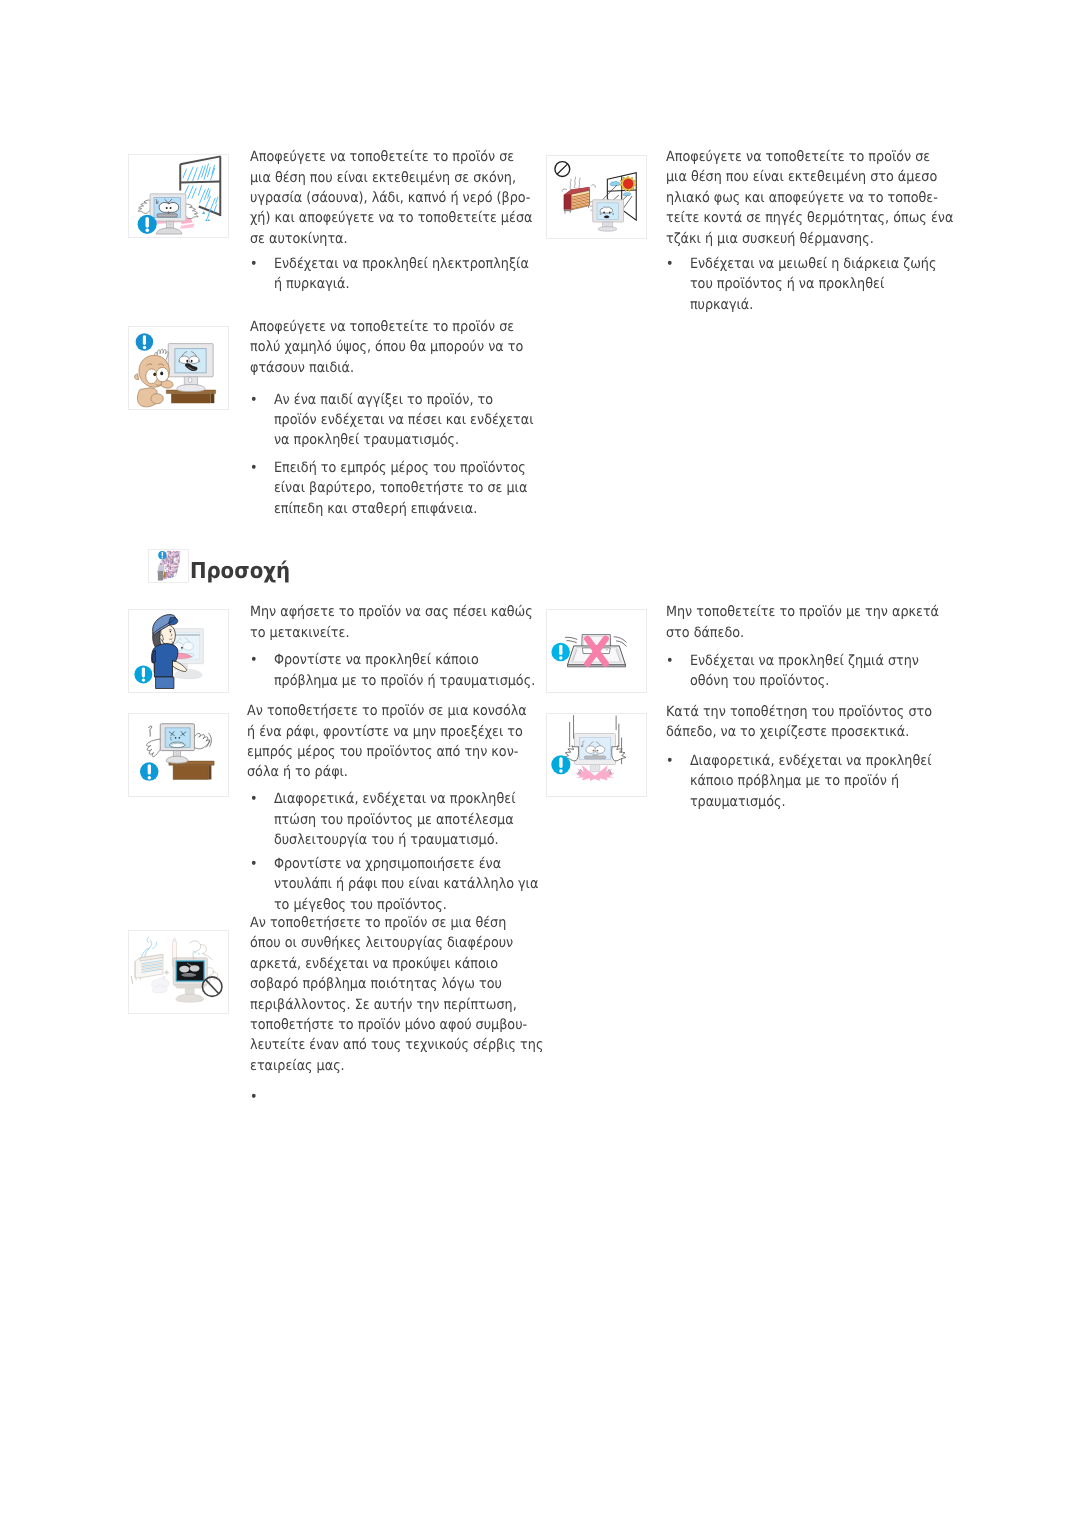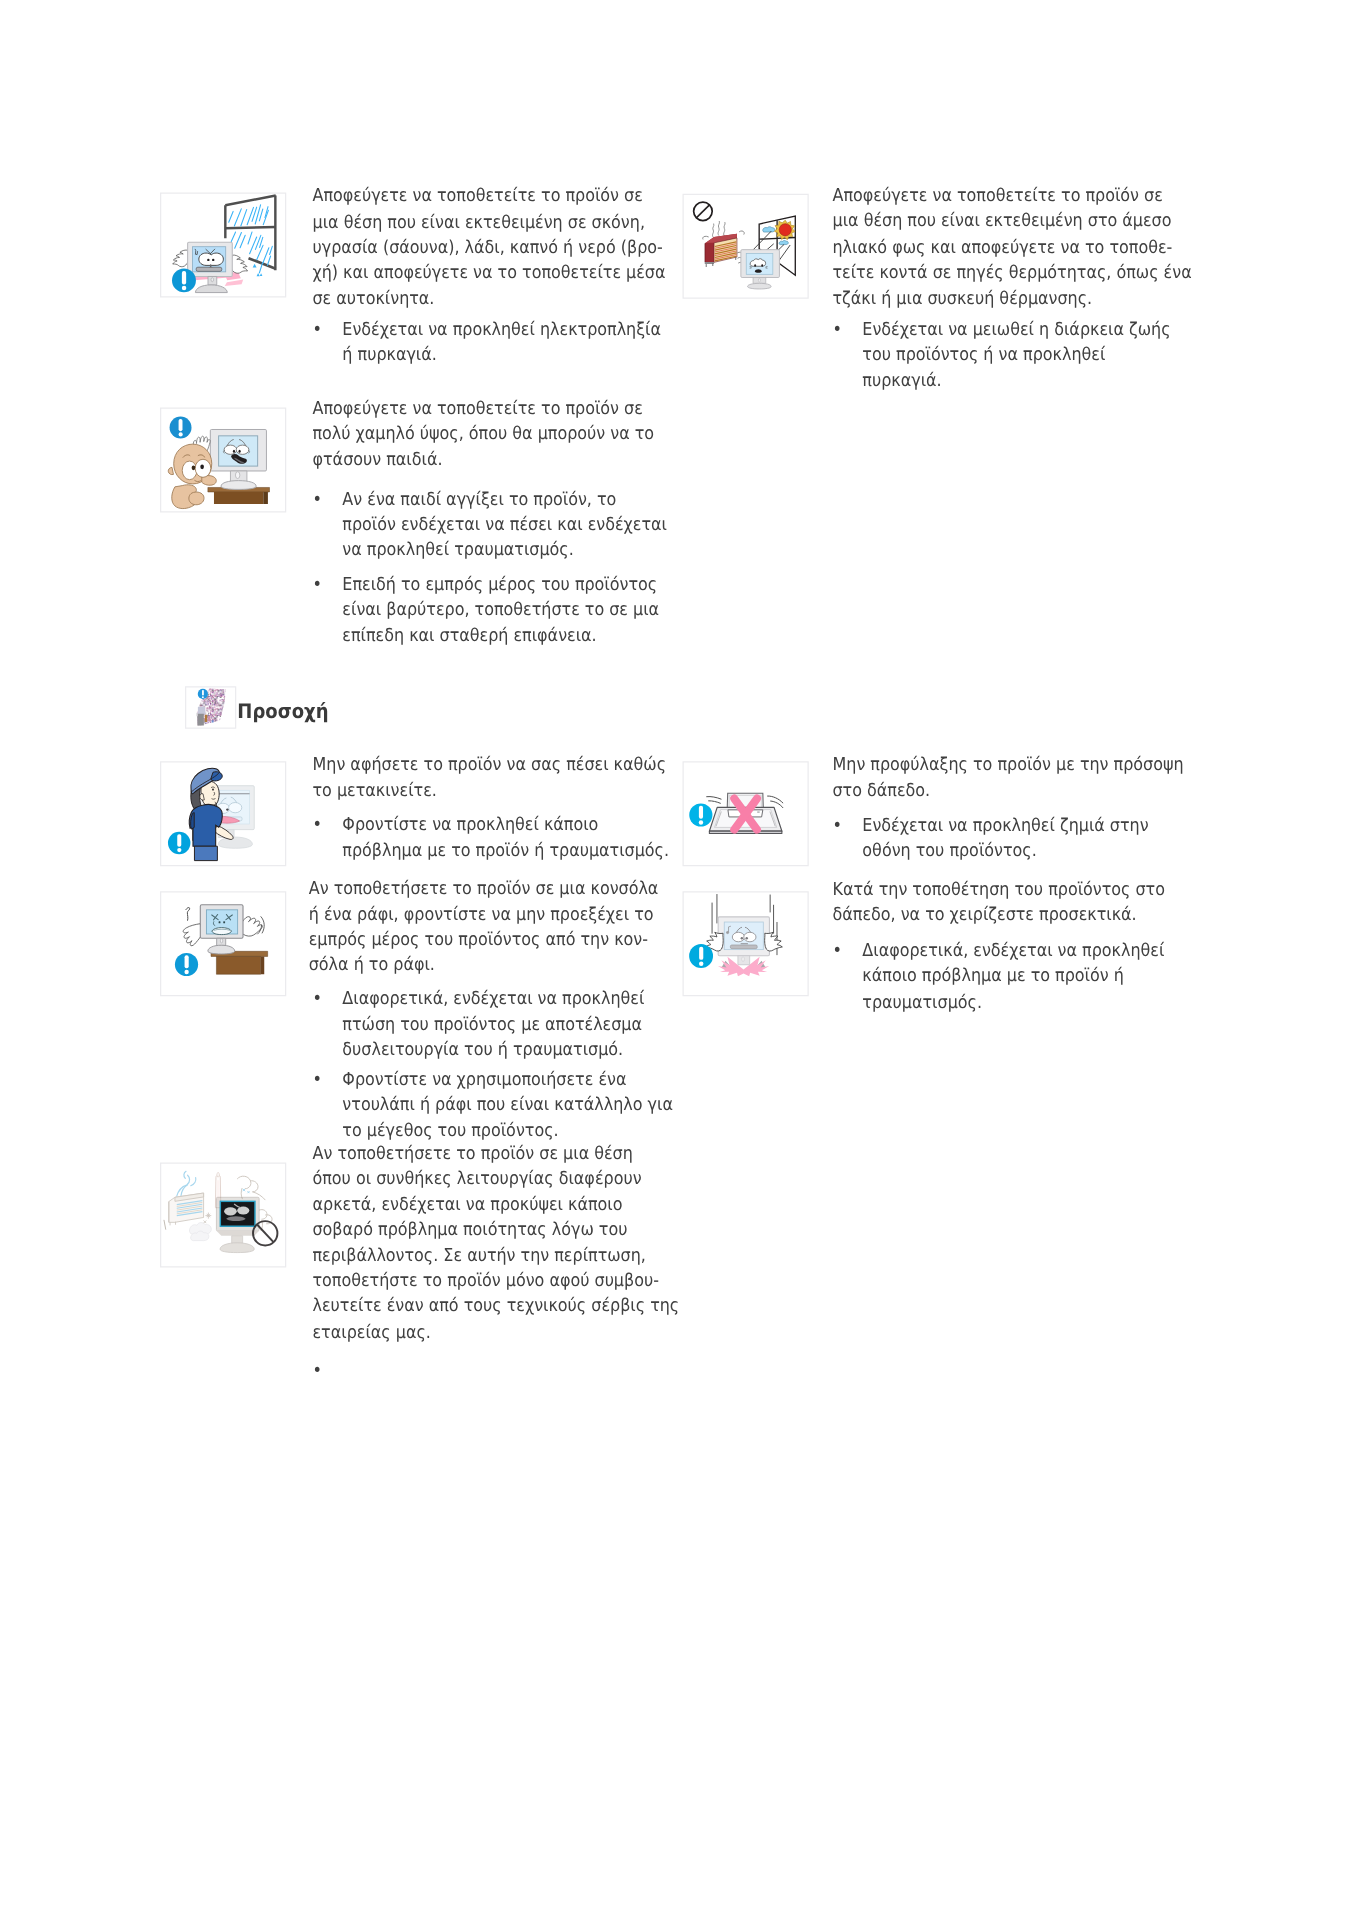--- a/index.html
+++ b/index.html
@@ -8,21 +8,21 @@
   .page{position:relative;width:1080px;height:1230px;overflow:hidden;background:#fff;}
 
   .illus{position:absolute;border:1px solid #ebebee;background:#fff;box-sizing:border-box;}
   .illus svg{display:block;width:100%;height:100%;}
 
   .para{position:absolute;font-size:14.2px;line-height:20.4px;color:#404040;white-space:pre-line;}
   .bi{position:absolute;font-size:14.2px;line-height:20.4px;color:#404040;padding-left:23.9px;white-space:pre-line;box-sizing:content-box;}
   .bi .dot{position:absolute;left:0px;top:0;font-size:14.2px;line-height:20.4px;}
 
   .caution-icon{position:absolute;border:1px solid #ececef;background:#fff;box-sizing:border-box;}
-  .caution-text{position:absolute;font-size:16px;font-weight:bold;color:#3a3a3a;line-height:1;}
+  .caution-text{position:absolute;font-size:22px;font-weight:bold;color:#3a3a3a;line-height:1;}
 
   .footrule{position:absolute;height:1.2px;background:#b3b6de;}
   .foottext{position:absolute;font-size:14.5px;color:#4a4a4a;line-height:1;}
   .footpage{position:absolute;font-size:15.5px;color:#4a4a4a;line-height:1;}
 </style>
 </head>
 <body>
 
 <div class="page">
 
@@ -422,21 +422,21 @@
     <path d="M59.8 29.6 L41.2 55.0"></path>
   </g>
 
   <g>
     <circle cx="13.8" cy="43.0" r="9.5" fill="#00b3e8"></circle>
     <rect x="12.2" y="35.5" width="3.4" height="10.6" rx="1.6" fill="#fff"></rect>
     <circle cx="13.9" cy="49.2" r="1.8" fill="#fff"></circle>
   </g>
 </svg>
     </div>
-<div class="para" style="left:666px;top:602.1px;width:310px;">Μην προφύλαξης το προϊόν με την πρόσοψη
+<div class="para" style="left:666px;top:602.1px;width:310px;">Μην τοποθετείτε το προϊόν με την αρκετά
 στο δάπεδο.</div>
 <div class="bi" style="left:666px;top:650.9px;width:300px;"><span class="dot">•</span><span>Ενδέχεται να προκληθεί ζημιά στην
 οθόνη του προϊόντος.</span></div>
 
 <div class="illus" style="left:128px;top:713px;width:101px;height:84px;">
       <svg viewBox="0 0 101 84">
 
   <g>
     <path d="M40.6 48.2 L87.0 48.2 L87.0 52.4 L40.6 52.4 Z" fill="#9a6b3a" stroke="#5d3c1a" stroke-width="0.4"></path>
     <path d="M45.0 52.4 L81.2 52.4 L81.2 67.0 L45.0 67.0 Z" fill="#8a5a2b" stroke="#5d3c1a" stroke-width="0.4"></path>

